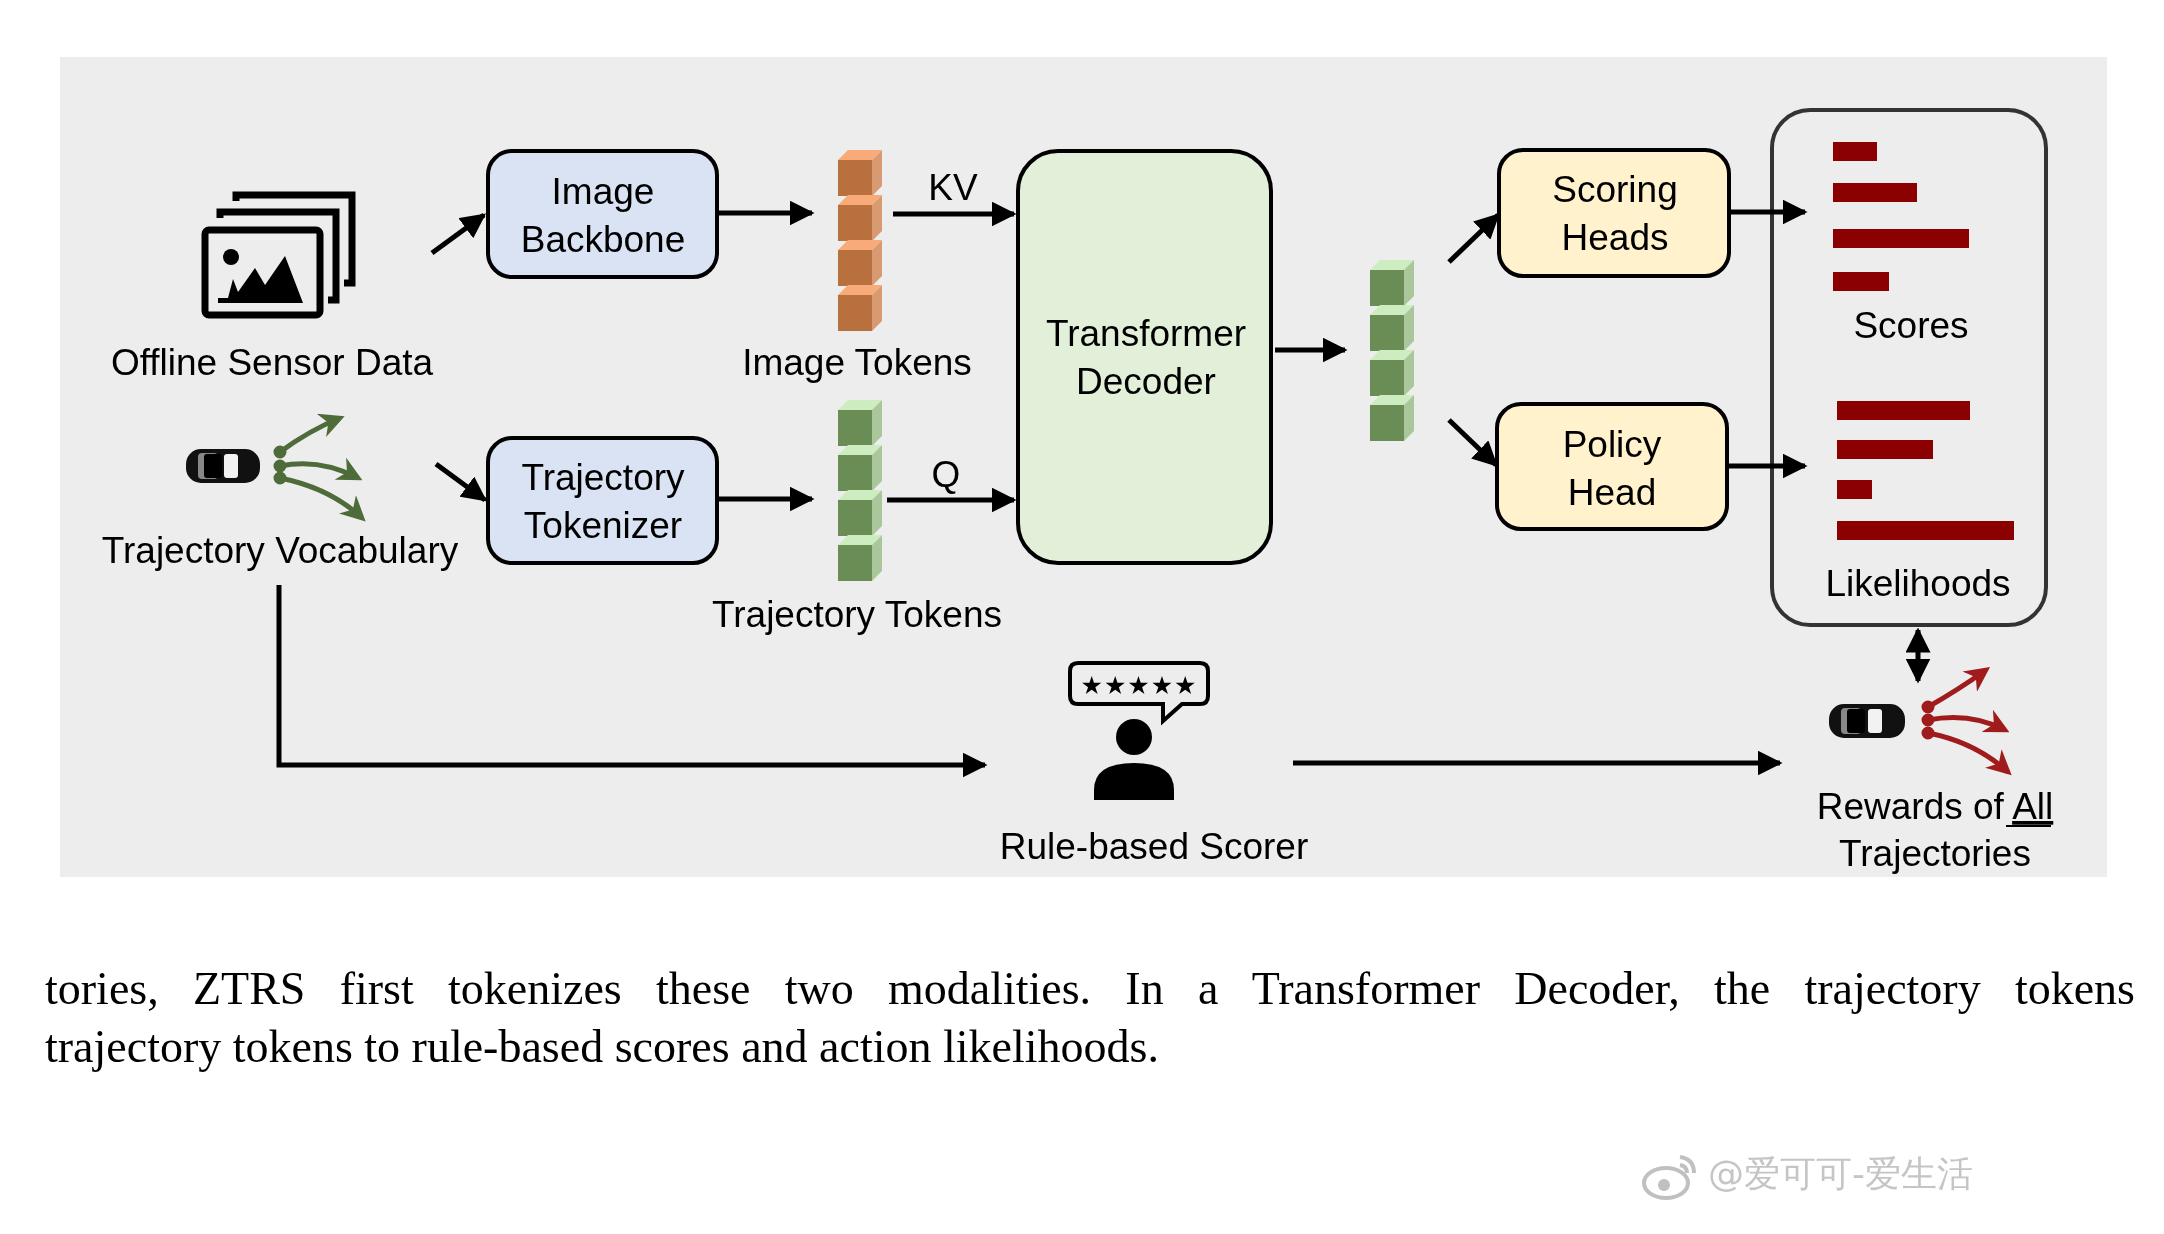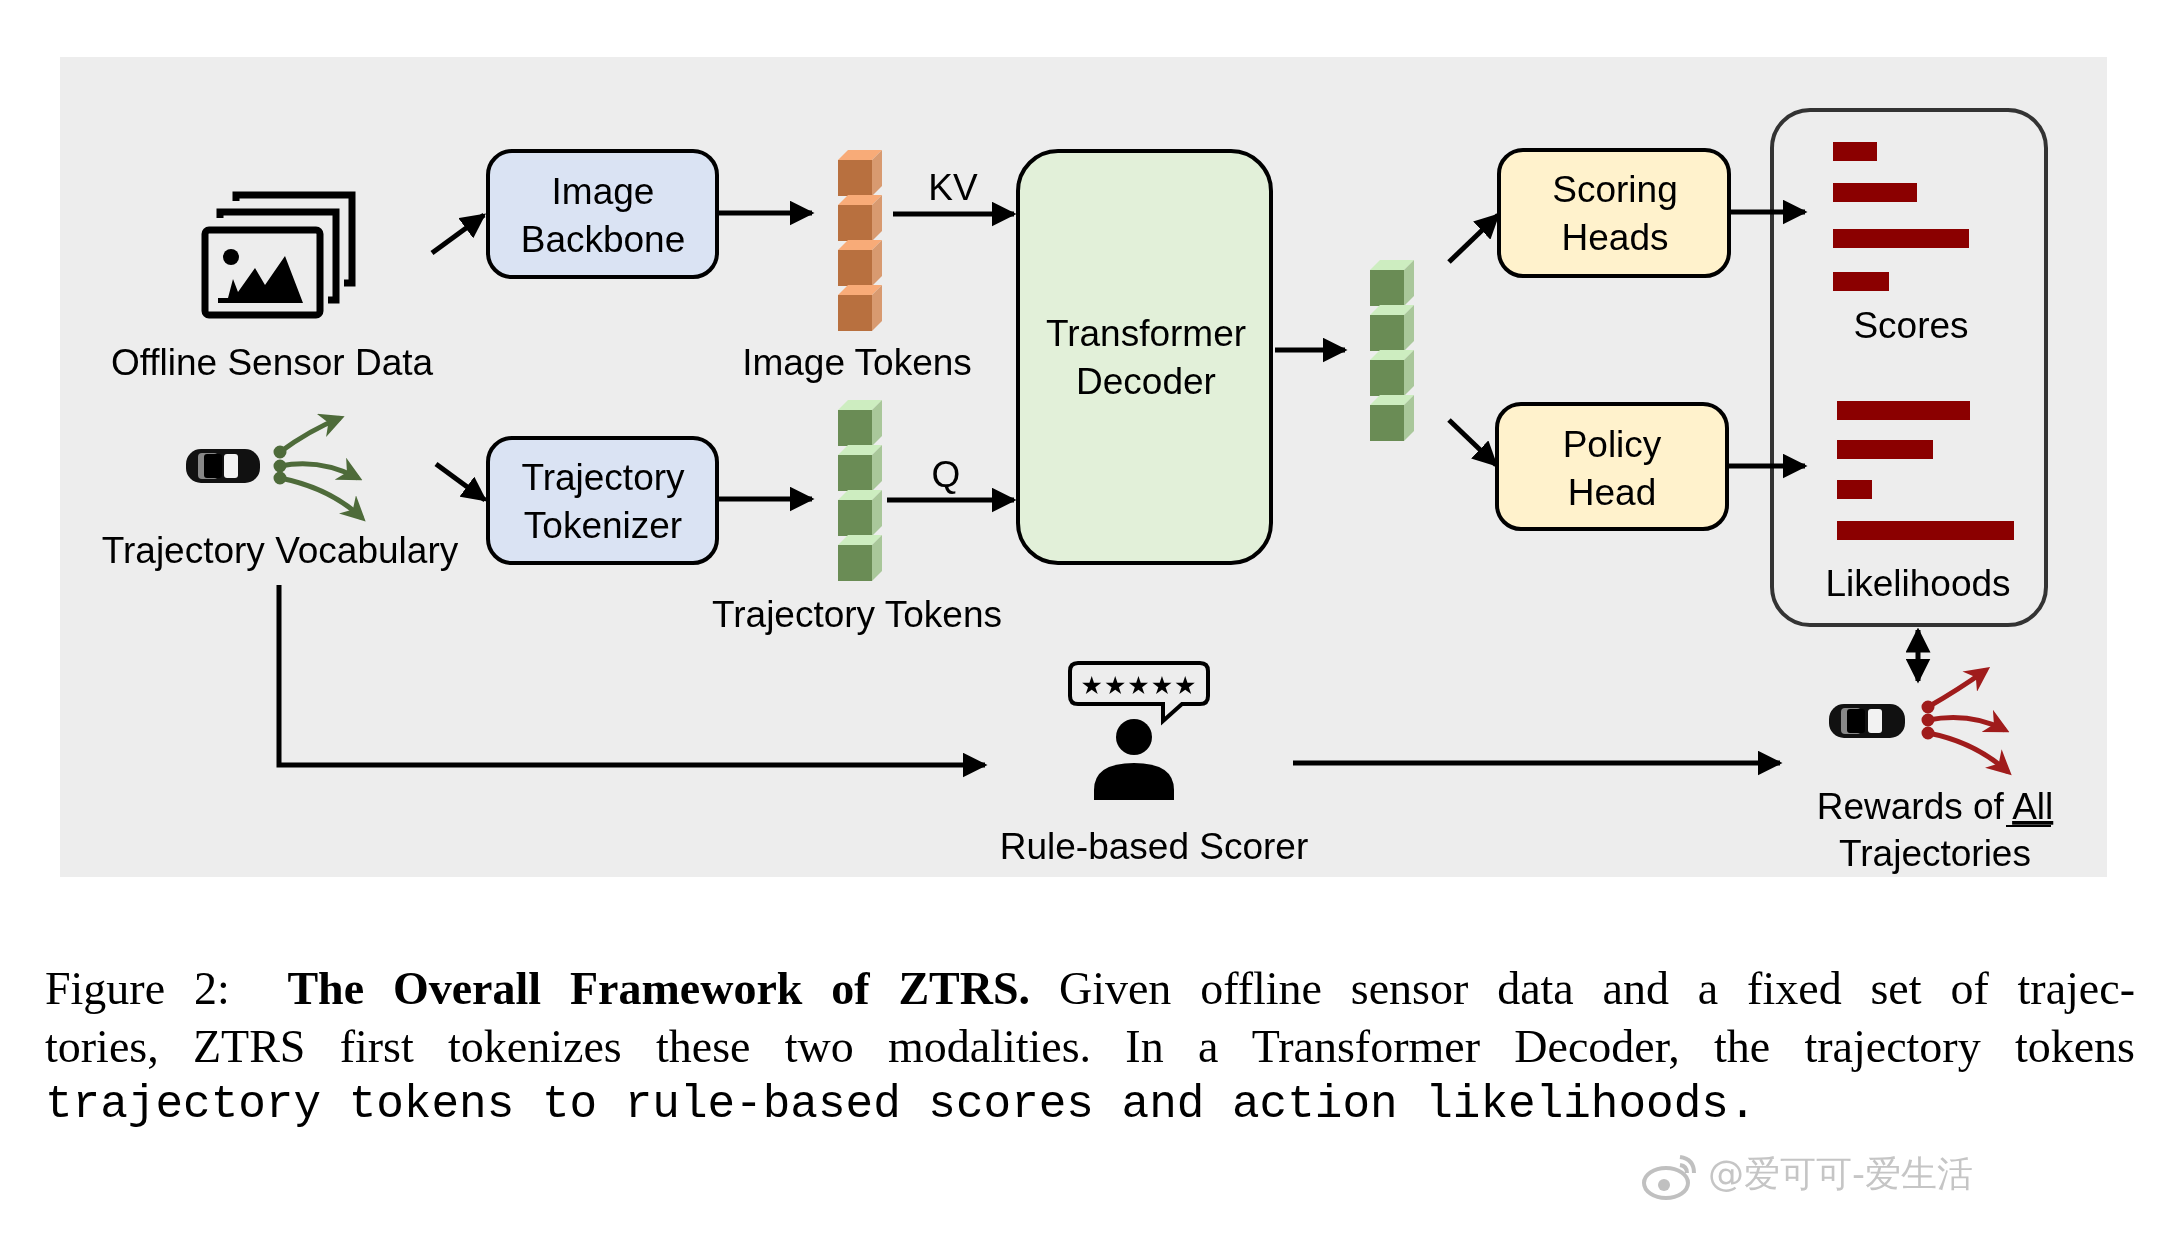--- a/index.html
+++ b/index.html
@@ -6,21 +6,21 @@
   body { width: 2164px; height: 1234px; position: relative; overflow: hidden; }
   #figure { position: absolute; left: 0; top: 0; width: 2164px; height: 900px; }
   .lbl { font-family: "Liberation Sans", sans-serif; font-size: 37px; fill: #000; }
   .caption {
     position: absolute; left: 45px; top: 960px; width: 2090px;
     font-family: "Liberation Serif", serif; font-size: 46px; line-height: 58px;
     color: #000; text-align: justify;
   }
   .caption b { font-weight: bold; }
   .caption .line { display: block; text-align-last: justify; white-space: nowrap; }
-  .caption .line.last { text-align-last: left; font-family: Liberation Mono, monospace; }
+  .caption .line.last { text-align-last: left; }
   .watermark {
     position: absolute; left: 1640px; top: 1150px;
     font-family: "DejaVu Sans", sans-serif; font-size: 36px; color: rgba(150,150,150,0.55);
     white-space: nowrap;
   }
   .wm-logo { display: inline-block; width: 60px; height: 50px; vertical-align: middle; margin-right: 8px; }
 </style>
 </head>
 <body>
 
@@ -228,21 +228,20 @@
     <circle cx="1928" cy="707" r="4" fill="#A01C1C"></circle>
     <circle cx="1928" cy="720" r="4" fill="#A01C1C"></circle>
     <circle cx="1928" cy="733" r="4" fill="#A01C1C"></circle>
   </g>
   <text class="lbl" x="1935" y="819" text-anchor="middle"><tspan>Rewards of </tspan><tspan text-decoration="underline">All</tspan></text>
   <line x1="2006" y1="826" x2="2051" y2="826" stroke="#000" stroke-width="2"></line>
   <text class="lbl" x="1935" y="866" text-anchor="middle">Trajectories</text>
 </svg>
 
 <div class="caption">
-  <span class="line"><span>Figure 2:</span>&nbsp; <b>The Overall Framework of ZTRS.</b><span> Given offline sensor data and a fixed set of trajec-</span></span>
   <span class="line">tories, ZTRS first tokenizes these two modalities.  In a Transformer Decoder, the trajectory tokens</span>
   <span class="line last">trajectory tokens to rule-based scores and action likelihoods.</span>
 </div>
 
 <div class="watermark">
   <svg class="wm-logo" viewBox="0 0 60 50">
     <ellipse cx="26" cy="32" rx="22" ry="15" fill="none" stroke="rgba(150,150,150,0.6)" stroke-width="4"></ellipse>
     <circle cx="24" cy="34" r="6" fill="rgba(150,150,150,0.6)"></circle>
     <path d="M40,6 Q54,8 54,22" fill="none" stroke="rgba(150,150,150,0.6)" stroke-width="4"></path>
     <path d="M40,14 Q47,15 47,22" fill="none" stroke="rgba(150,150,150,0.6)" stroke-width="4"></path>

